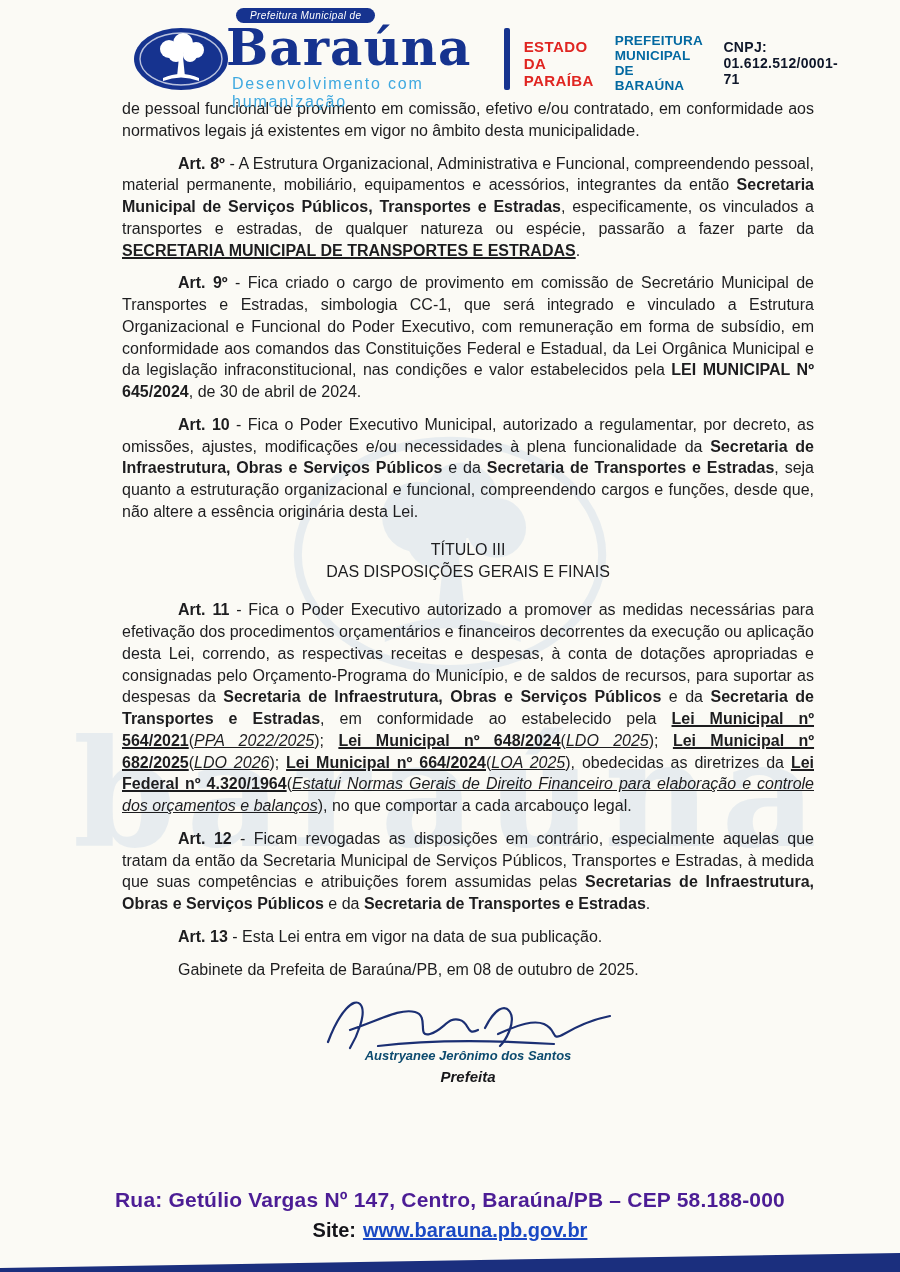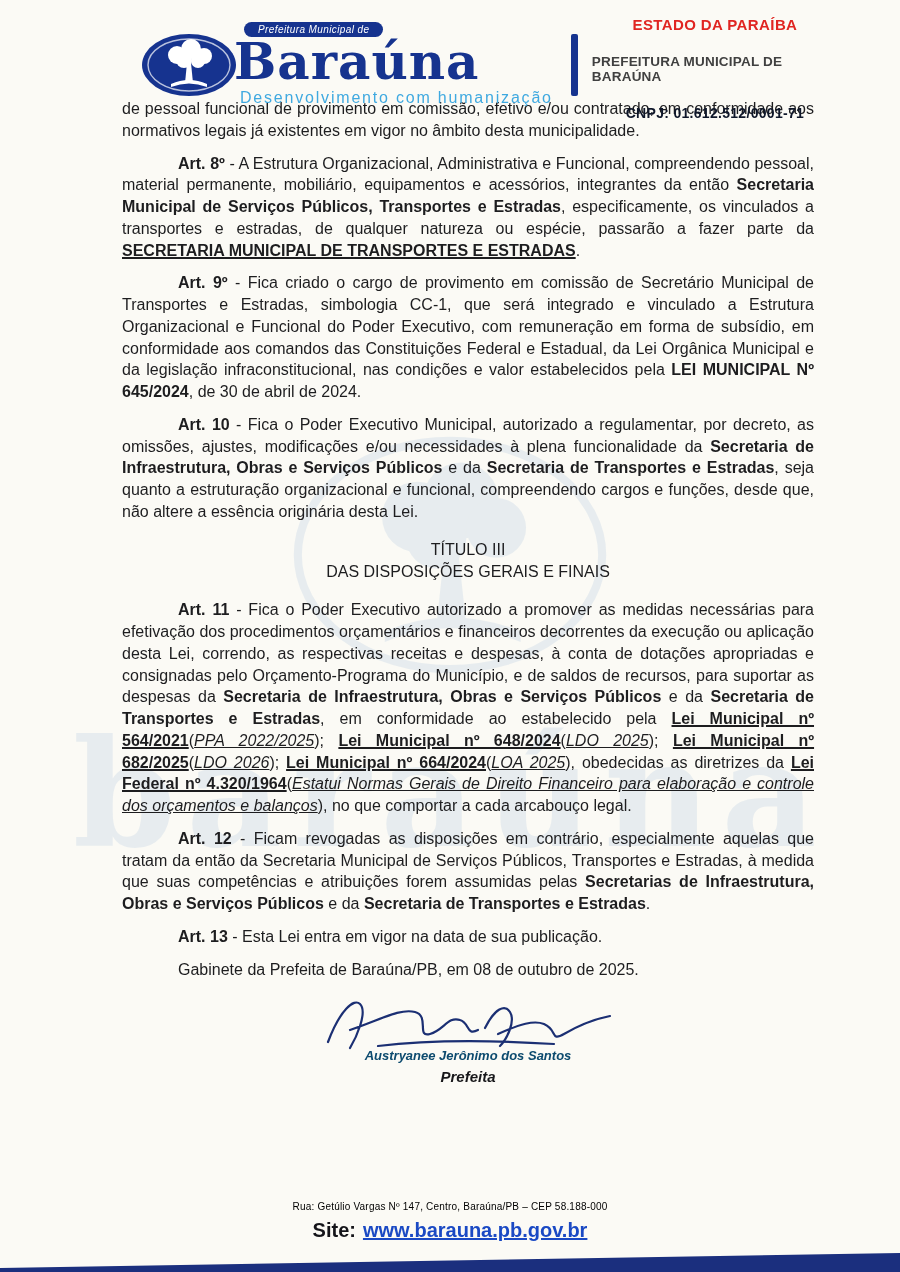--- a/index.html
+++ b/index.html
@@ -9,40 +9,40 @@
     width: 900px; height: 1272px;
     margin: 0 auto;
     background: #fbfaf5;
     overflow: hidden;
     font-family: "Liberation Sans", "DejaVu Sans", sans-serif;
     color: #1d1d1f;
   }
 
   
   .header {
-    position: absolute; top: 8px; left: 140px; right: 62px;
+    position: absolute; top: 8px; left: 132px; right: 62px;
     display: flex; align-items: center; z-index: 3;
   }
   .logo { display: flex; align-items: center; gap: 2px; }
   .tree-svg { flex: 0 0 auto; }
   .logo-text { display: flex; flex-direction: column; align-items: flex-start; margin-left: -6px; }
   .ribbon {
     background: #16338f; color: #fff; font-size: 10px; font-style: italic;
     padding: 2px 14px; border-radius: 9px; margin-left: 10px; letter-spacing: .4px;
   }
   .logo-title {
     font-family: "DejaVu Serif", serif; font-weight: bold;
     font-size: 50px; line-height: .95; color: #16338f; letter-spacing: 1px;
     margin-top: 1px;
   }
   .tagline { font-size: 16px; color: #3fa9e0; letter-spacing: 1.8px; margin: 3px 0 0 6px; }
   .divider { width: 7px; height: 62px; background: #16338f; margin: 0 14px 0 18px; border-radius: 2px; }
-  .header-right { display: flex; flex-direction: column; align-items: center; gap: 21px; padding-top: 8px; flex: 1; }
+  .header-right { display: flex; align-items: center; gap: 21px; padding-top: 8px; flex: 1; }
   .hdr-state { color: #e02521; font-weight: bold; font-size: 15px; letter-spacing: .4px; }
-  .hdr-muni  { color: #404040; font-weight: bold; font-size: 13.5px; letter-spacing: .2px; }
+  .hdr-muni  { color: #0369a1; font-weight: bold; font-size: 13.5px; letter-spacing: .2px; }
   .hdr-cnpj  { color: #0f172a; font-weight: bold; font-size: 14px; letter-spacing: .3px; }
 
   
   .watermark {
     position: absolute; left: 0; right: 0; top: 430px; z-index: 1;
     text-align: center; opacity: .09; pointer-events: none;
   }
   .wm-text {
     font-family: "DejaVu Serif", serif; font-weight: bold;
     font-size: 148px; color: #2d6cb5; letter-spacing: 10px; margin-top: 36px; line-height: 1;
@@ -59,21 +59,21 @@
   .doc-heading { text-align: center; font-weight: normal; font-size: 16px; line-height: 1.4; margin: 16px 0 16px 0; }
 
   
   .signature { margin-top: 14px; text-align: center; }
   .sig-svg { display: block; margin: 0 auto -8px auto; }
   .sig-name { font-weight: bold; font-style: italic; font-size: 13px; color: #0c4a6e; }
   .sig-title { font-weight: bold; font-style: italic; font-size: 15px; margin-top: 5px; color: #17171a; }
 
   
   .footer { position: absolute; left: 0; right: 0; bottom: 30px; text-align: center; z-index: 2; }
-  .footer-address { font-weight: normal; font-size: 10px; color: #000000; letter-spacing: .2px; }
+  .footer-address { font-weight: bold; font-size: 21px; color: #4c1d95; letter-spacing: .2px; }
   .footer-site { font-weight: bold; font-size: 20px; margin-top: 7px; color: #141419; }
   .footer-site .url { color: #1a49c4; text-decoration: underline; margin-left: 7px; cursor: pointer; }
   .bottom-bar {
     position: absolute; left: 0; right: 0; bottom: 0; height: 20px;
     background: #1b2f7e; z-index: 4;
     clip-path: polygon(0 80%, 100% 5%, 100% 100%, 0 100%);
   }
 </style>
 </head>
 <body>

